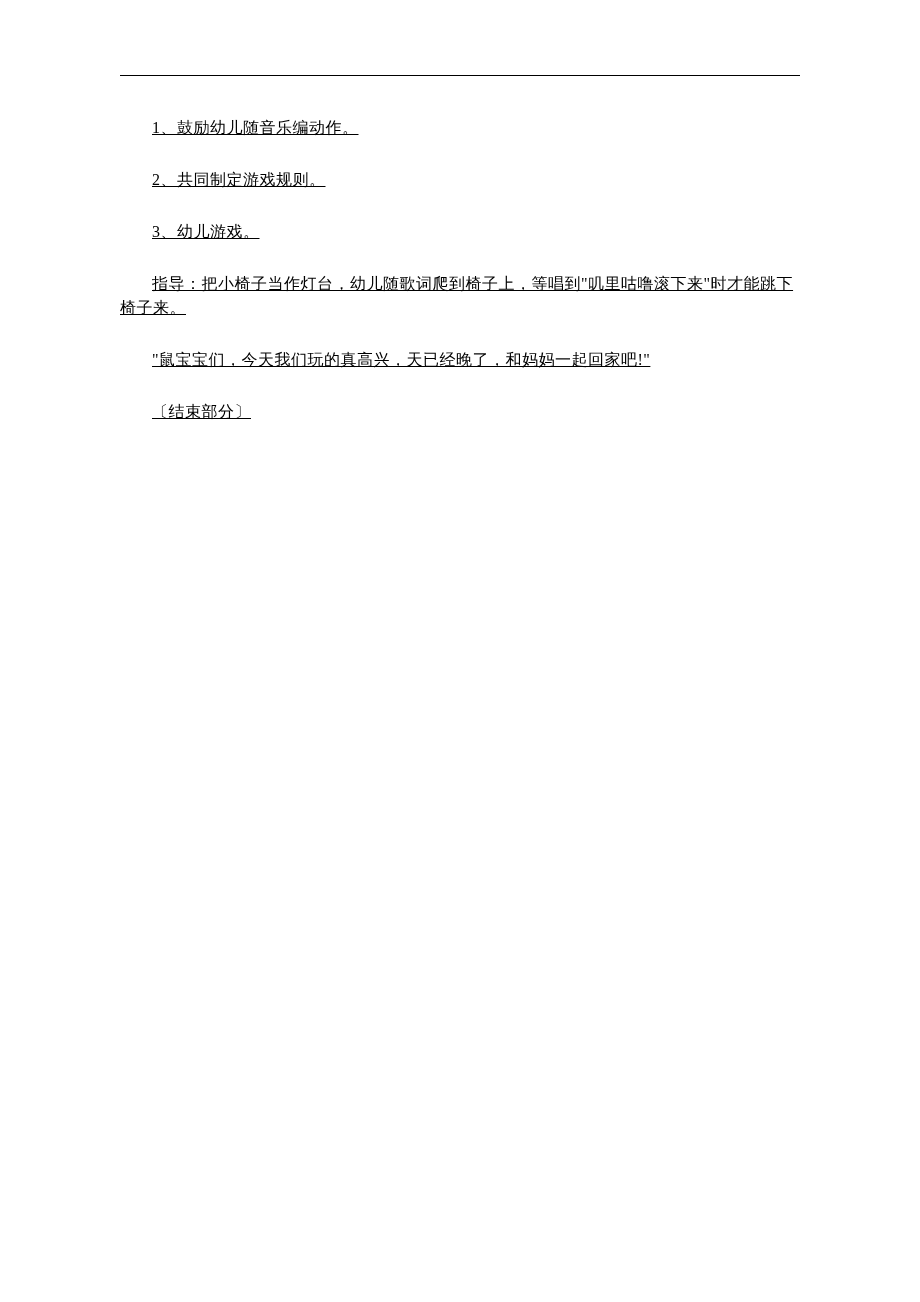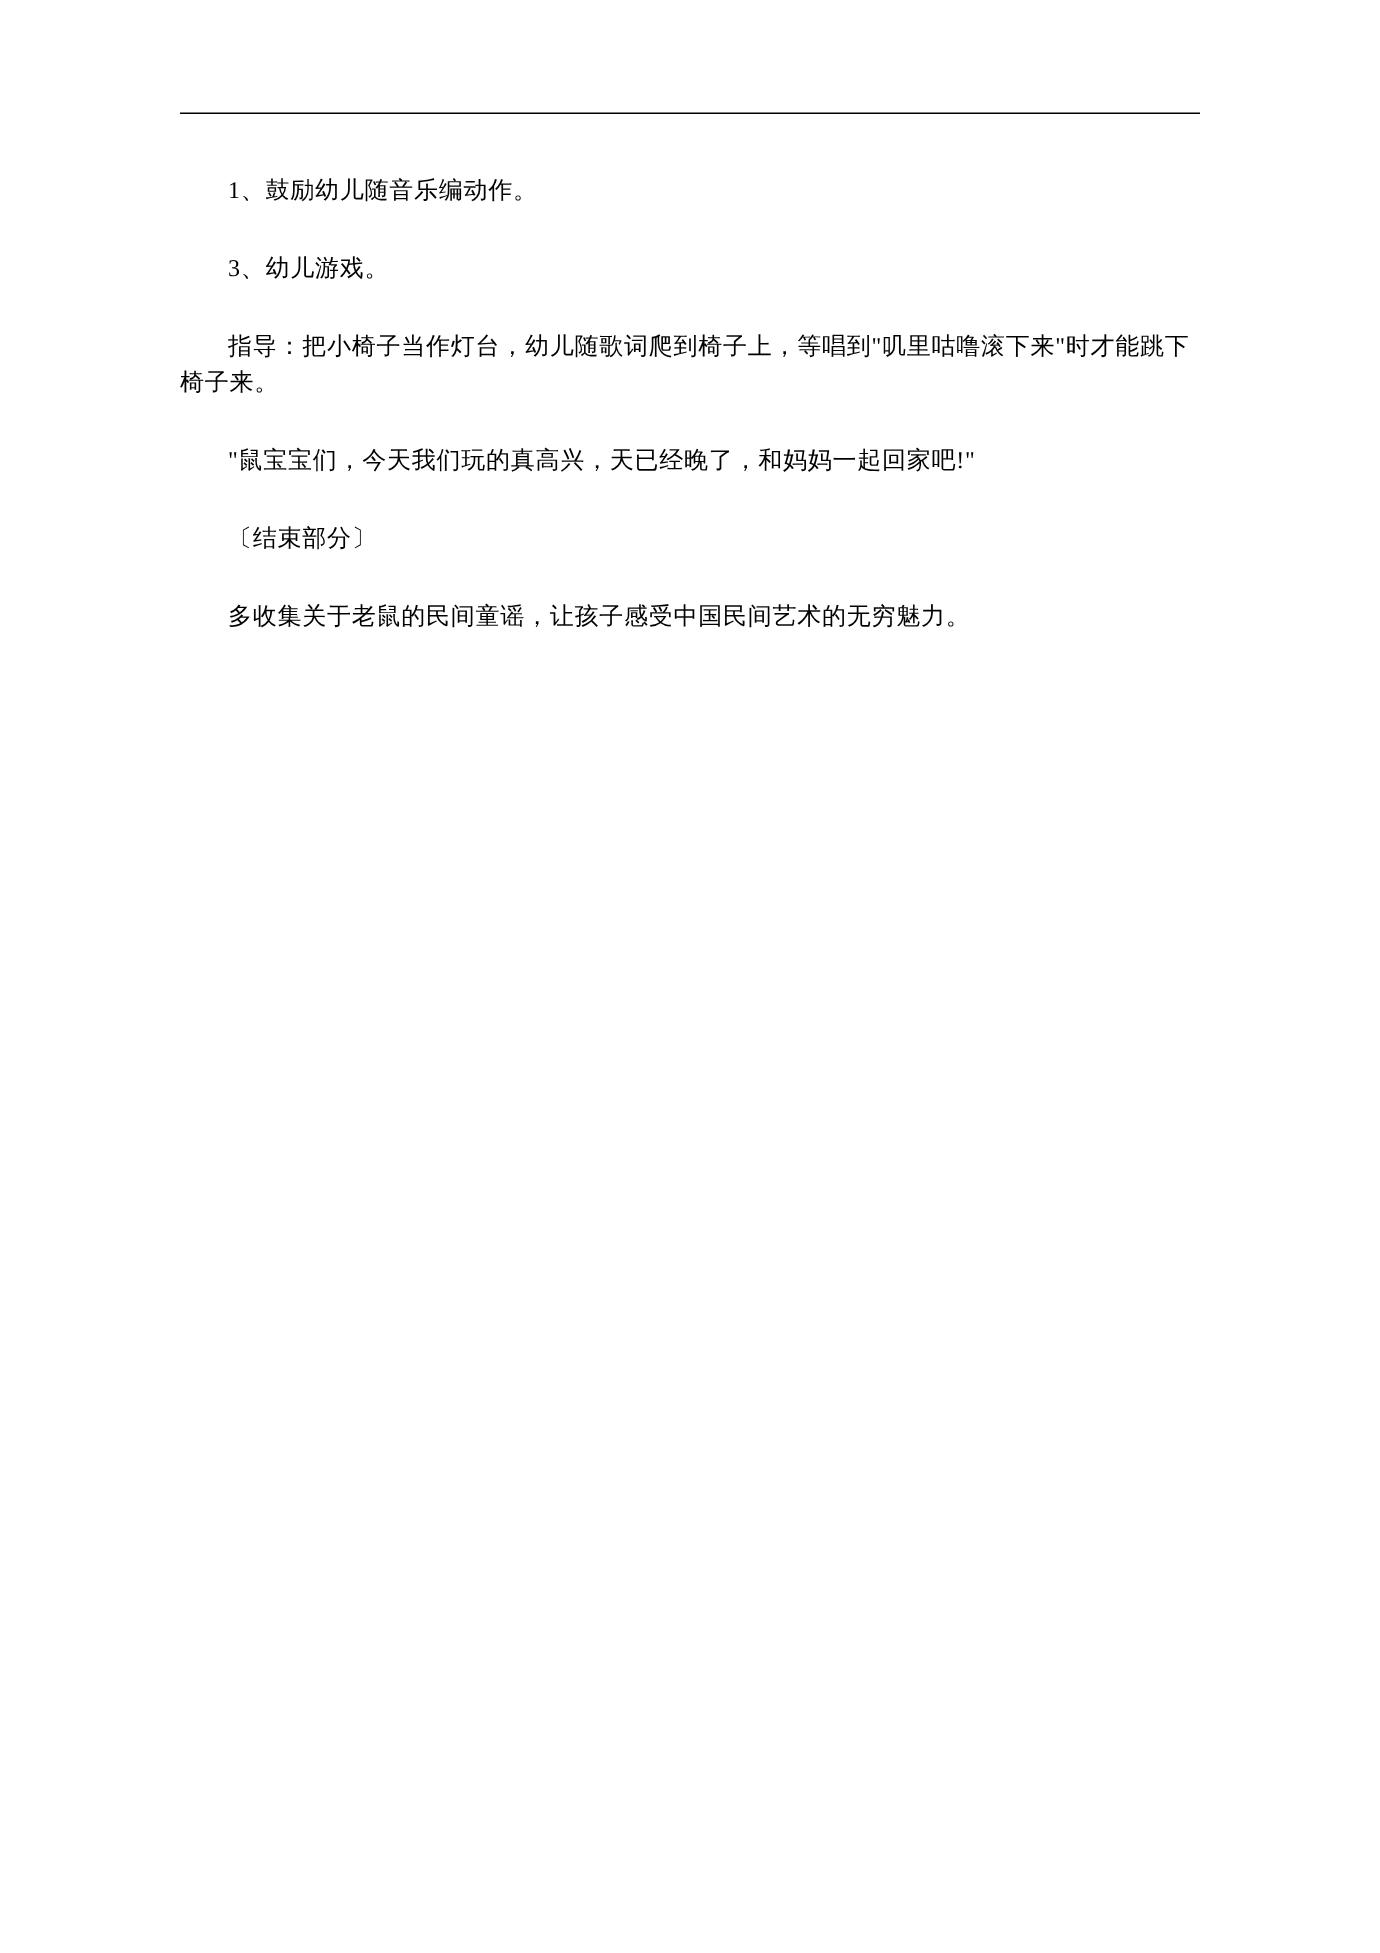--- a/index.html
+++ b/index.html
@@ -9,20 +9,21 @@
     }
     body {
       width: 920px;
       height: 1302px;
       background: #ffffff;
       font-family: "SimSun", "宋体", serif;
       position: relative;
     }
     .page {
       padding: 75px 120px 0 120px;
+      text-decoration: underline;
     }
     .hr-line {
       border: none;
       border-top: 1px solid #000;
       margin-bottom: 40px;
     }
     .para {
       font-size: 16px;
       color: #000;
       line-height: 1.5;
@@ -30,18 +31,18 @@
       text-indent: 2em;
       letter-spacing: 0.5px;
     }
   </style>
 </head>
 <body>
 
 <div class="page">
   <hr class="hr-line">
   <p class="para">1、鼓励幼儿随音乐编动作。</p>
+  <p class="para">2、共同制定游戏规则。</p>
   <p class="para">3、幼儿游戏。</p>
   <p class="para">指导：把小椅子当作灯台，幼儿随歌词爬到椅子上，等唱到"叽里咕噜滚下来"时才能跳下椅子来。</p>
   <p class="para">"鼠宝宝们，今天我们玩的真高兴，天已经晚了，和妈妈一起回家吧!"</p>
   <p class="para">〔结束部分〕</p>
-  <p class="para">多收集关于老鼠的民间童谣，让孩子感受中国民间艺术的无穷魅力。</p>
 </div>
 
 </body></html>

